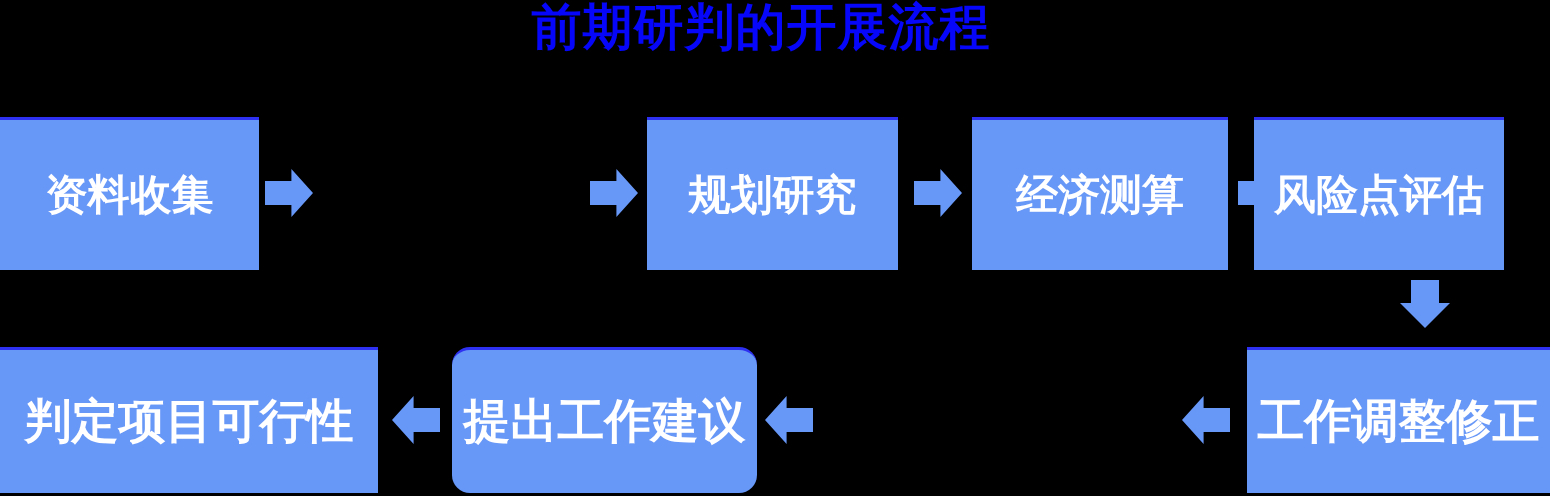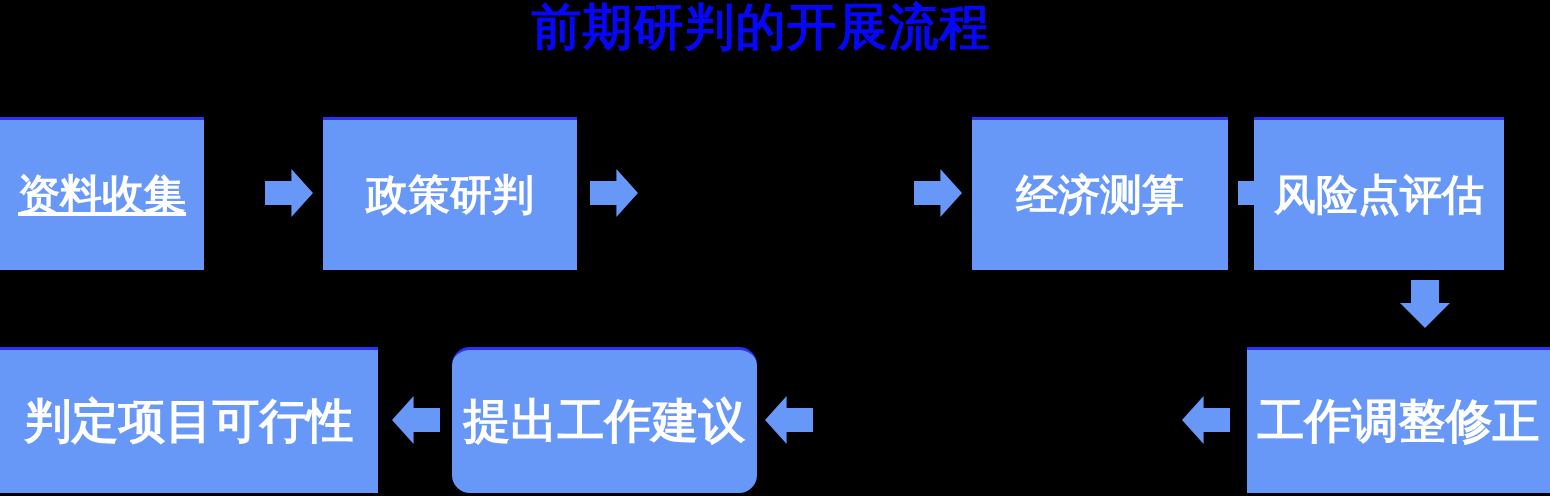--- a/index.html
+++ b/index.html
@@ -61,28 +61,28 @@
     clip-path:polygon(22% 0%,78% 0%,78% 48%,100% 48%,50% 100%,0% 48%,22% 48%);
   }
 </style>
 </head>
 <body>
 
 <div class="canvas">
 
   <div class="title">前期研判的开展流程</div>
 
-  <div class="box row-top" style="left:0px;width:204px;text-decoration:underline;">资料收集</div>
+  <div class="box row-top" style="left:0px;width:259px;">资料收集</div>
 
   <div class="arrow arrow-right" style="left:265px;top:169px;"></div>
 
-  <div class="box row-top" style="left:323px;width:254px;">政策研判</div>
 
   <div class="arrow arrow-right" style="left:590px;top:169px;"></div>
 
+  <div class="box row-top" style="left:647px;width:251px;">规划研究</div>
 
   <div class="arrow arrow-right" style="left:914px;top:169px;"></div>
 
   <div class="box row-top" style="left:972px;width:256px;">经济测算</div>
 
   <div class="arrow arrow-right" style="left:1238px;top:169px;"></div>
 
   <div class="box row-top" style="left:1254px;width:250px;">风险点评估</div>
 
   <div class="arrow arrow-down" style="left:1400px;top:280px;"></div>

